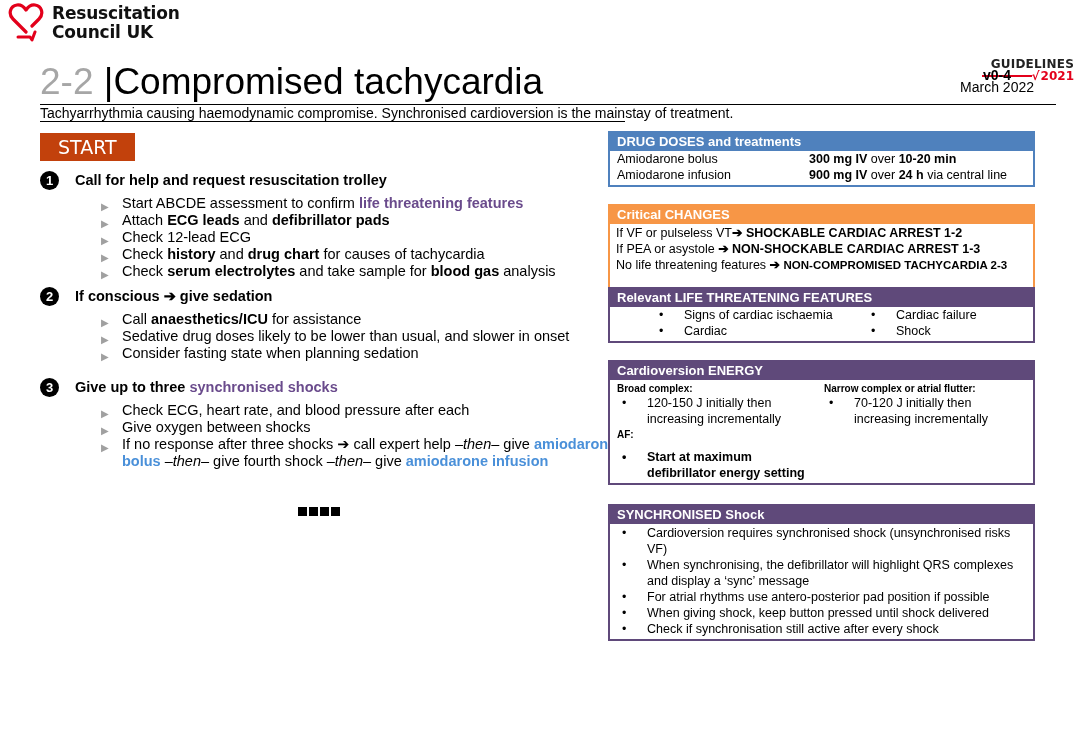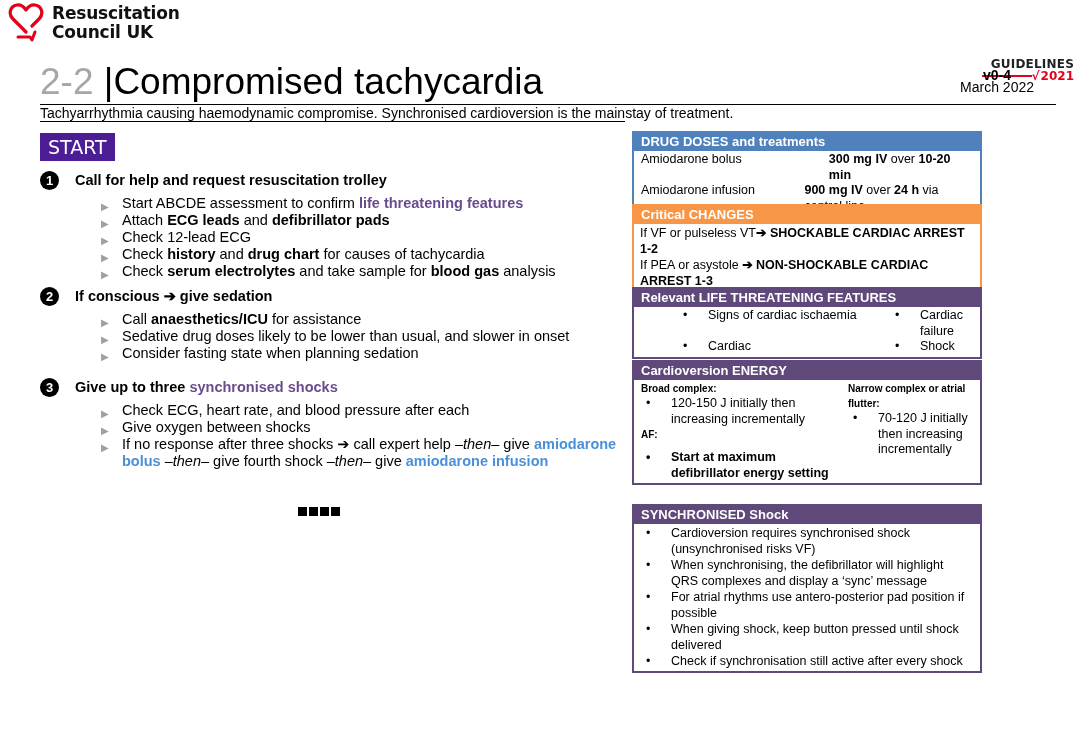--- a/index.html
+++ b/index.html
@@ -19,38 +19,38 @@
   .version { position: absolute; right: 56px; top: 69px; text-align: center; font-size: 14px; line-height: 12px; }
   .version .v { font-weight: bold; }
 
   .title { position: absolute; left: 40px; top: 60px; font-size: 37px; line-height: 44px; white-space: nowrap; }
   .title .num { color: #a6a6a6; }
   .title .main { color: #000; }
   .title-rule { position: absolute; left: 40px; top: 104px; width: 1016px; height: 1px; background: #000; }
   .subtitle { position: absolute; left: 40px; top: 105px; font-size: 14px; line-height: 16px; }
   .subtitle-rule { position: absolute; left: 40px; top: 121px; width: 585px; height: 1px; background: #000; }
 
-  .start { position: absolute; left: 40px; top: 133px; background: #4c1d95; color: #fff; font-family: "DejaVu Sans", sans-serif; font-size: 19px; line-height: 28px; padding: 0 8px; }
+  .start { position: absolute; left: 40px; top: 133px; background: #c2410c; color: #fff; font-family: "DejaVu Sans", sans-serif; font-size: 19px; line-height: 28px; padding: 0 18px; }
 
   .step { position: absolute; left: 40px; }
   .step-head { display: flex; align-items: center; height: 20px; }
   .step-num { width: 19px; height: 19px; border-radius: 50%; background: #000; color: #fff; font-weight: bold; font-size: 13px; line-height: 19px; text-align: center; margin-right: 16px; }
   .step-label { font-weight: bold; font-size: 14.5px; }
   .step-list { list-style: none; margin-left: 61px; margin-top: 5px; }
   .step-list li { position: relative; padding-left: 21px; font-size: 14.5px; line-height: 17px; }
   .step-list li .tri { position: absolute; left: 0; top: 3px; color: #a0a0a0; font-size: 10px; }
   .purple { color: #6a4b8c; font-weight: bold; }
   .blue { color: #4a90d9; font-weight: bold; }
   b { font-weight: bold; }
   i { font-style: italic; }
 
   .end-marker { position: absolute; left: 298px; top: 507px; display: flex; gap: 2px; }
   .end-marker span { width: 9px; height: 9px; background: #000; display: block; }
 
-  .panel { position: absolute; left: 632px; width: 350px; border: 2px solid; background: #fff; }
+  .panel { position: absolute; left: 608px; width: 427px; border: 2px solid; background: #fff; }
   .panel-head { color: #fff; font-weight: bold; font-size: 13px; line-height: 16px; padding: 1px 7px; }
   .panel-body { padding: 1px 7px 2px; font-size: 12.5px; line-height: 15.5px; }
 
   .p-drug { top: 131px; border-color: #4f81bd; }
   .p-drug .panel-head { background: #4f81bd; }
   .drug-row { display: flex; }
   .drug-row .name { width: 192px; }
 
   .p-crit { top: 204px; border-color: #f79646; }
   .p-crit .panel-head { background: #f79646; }

